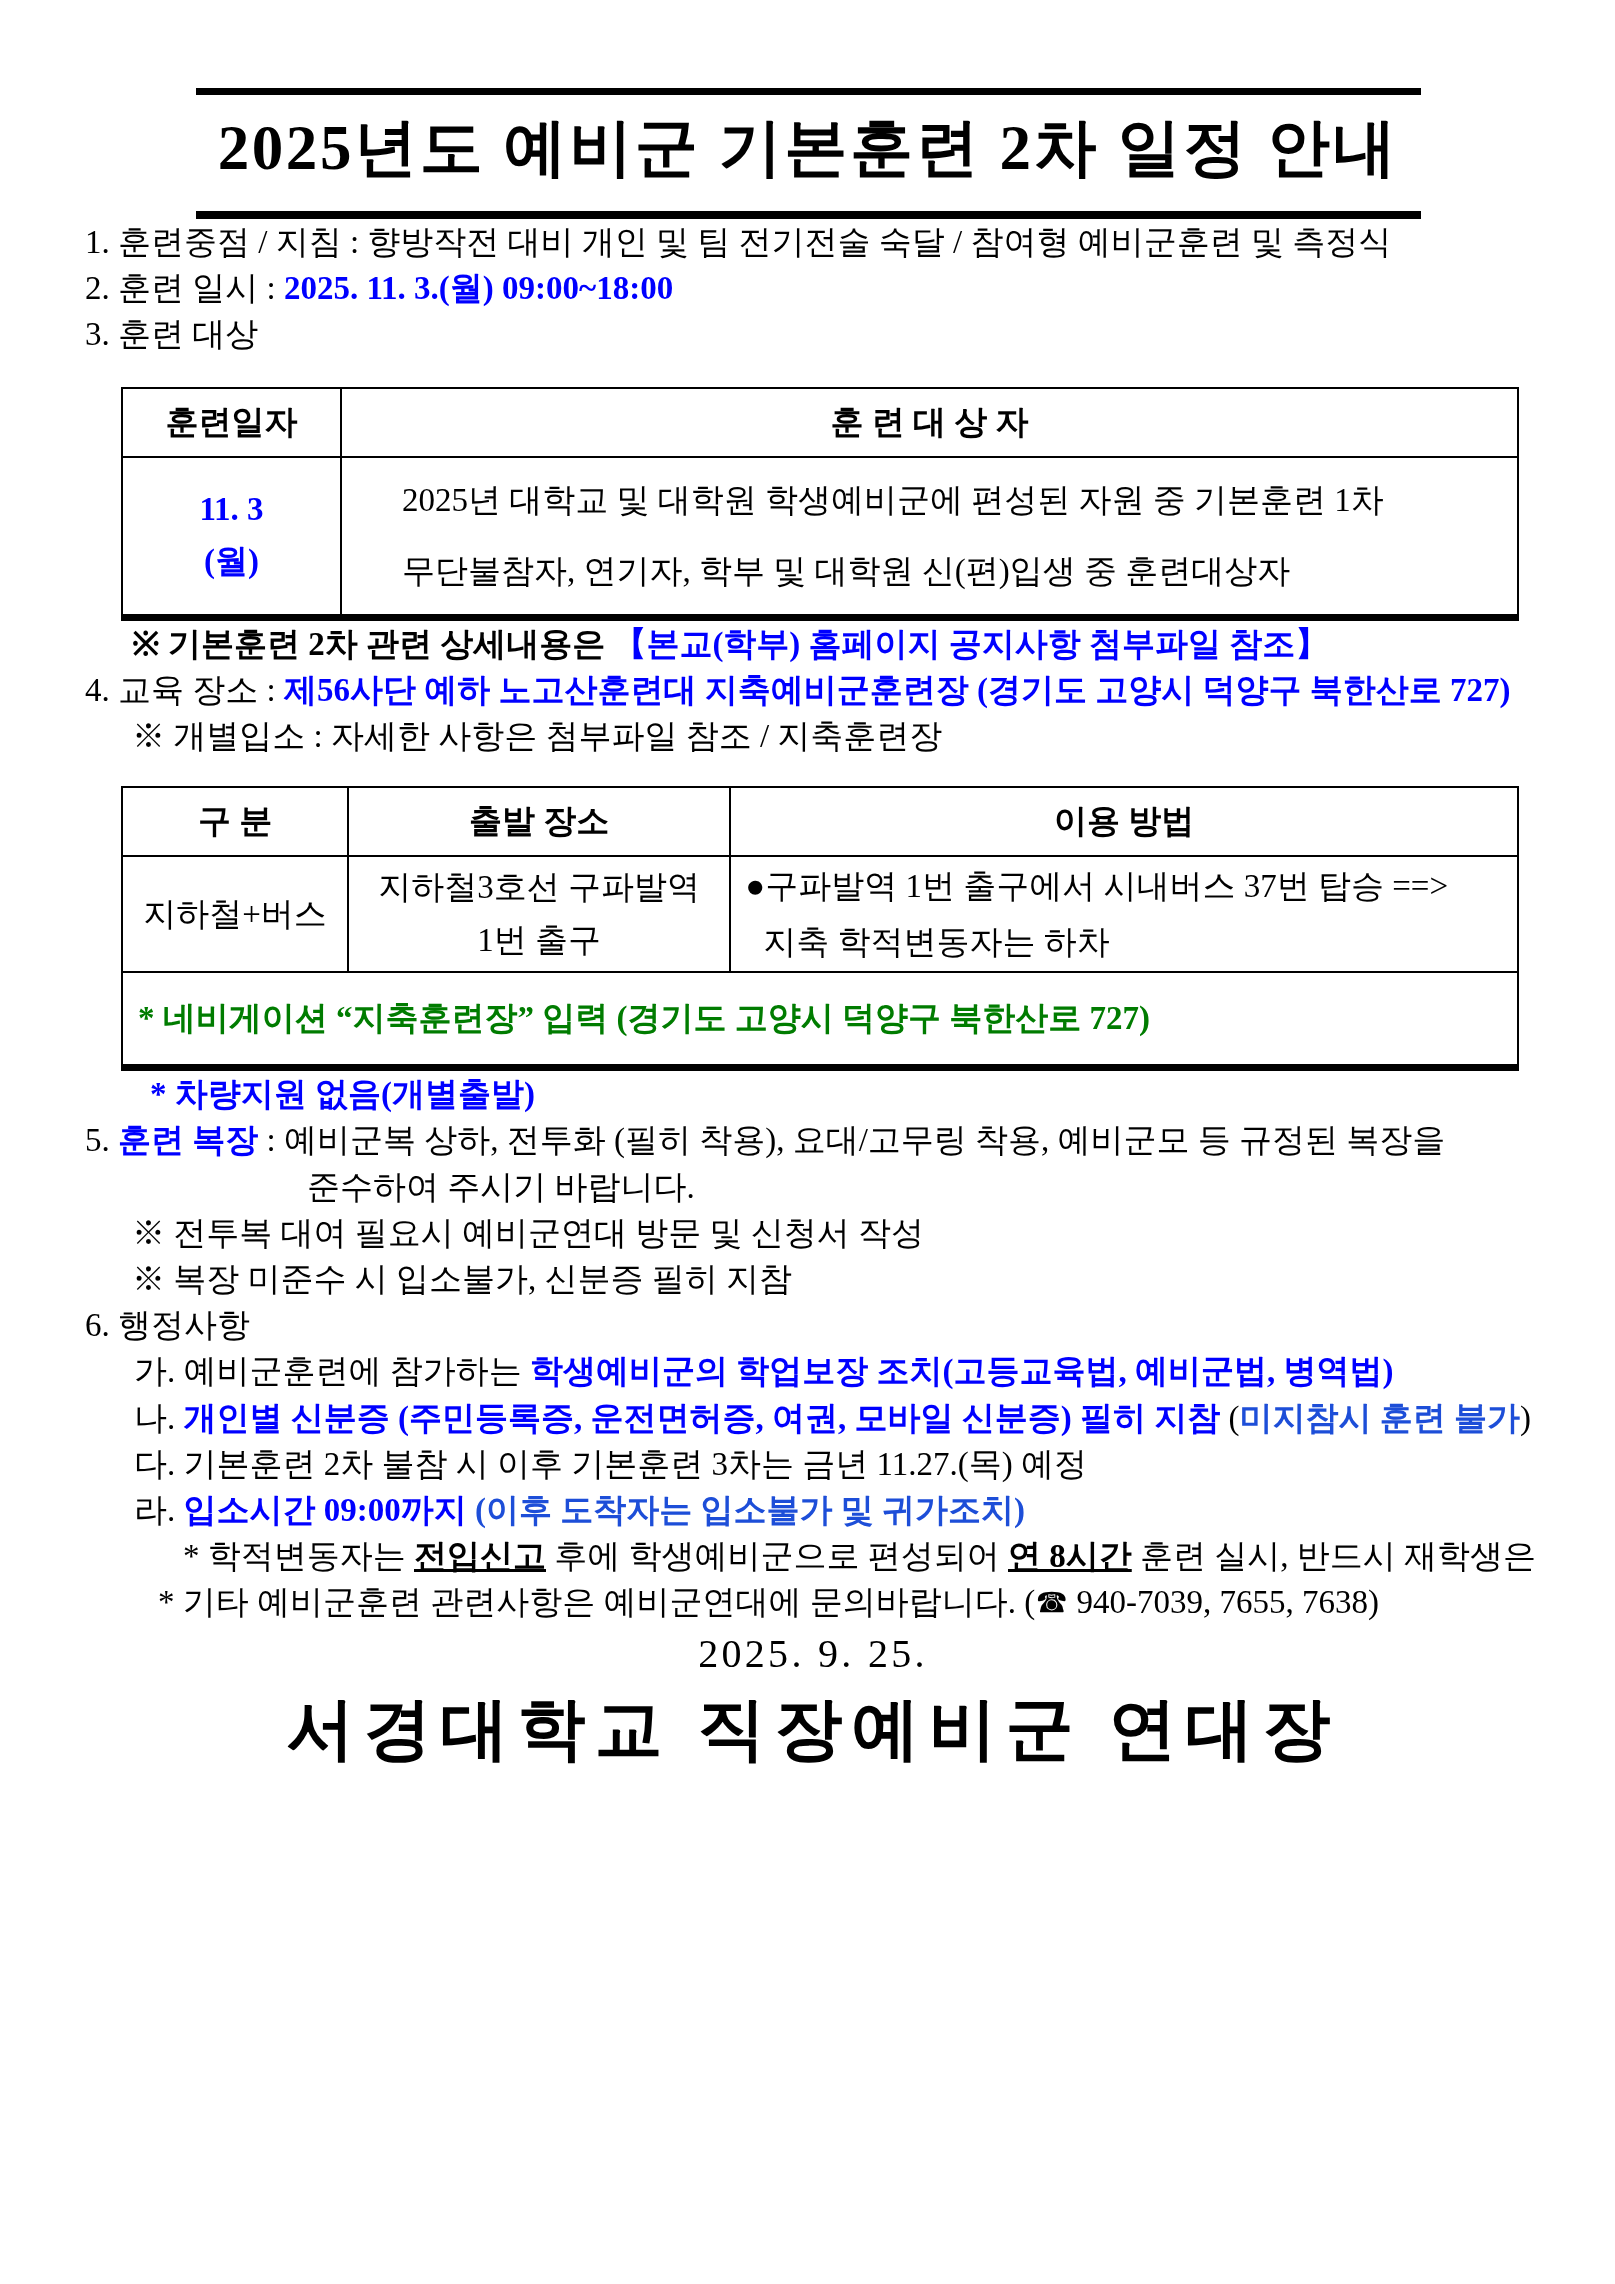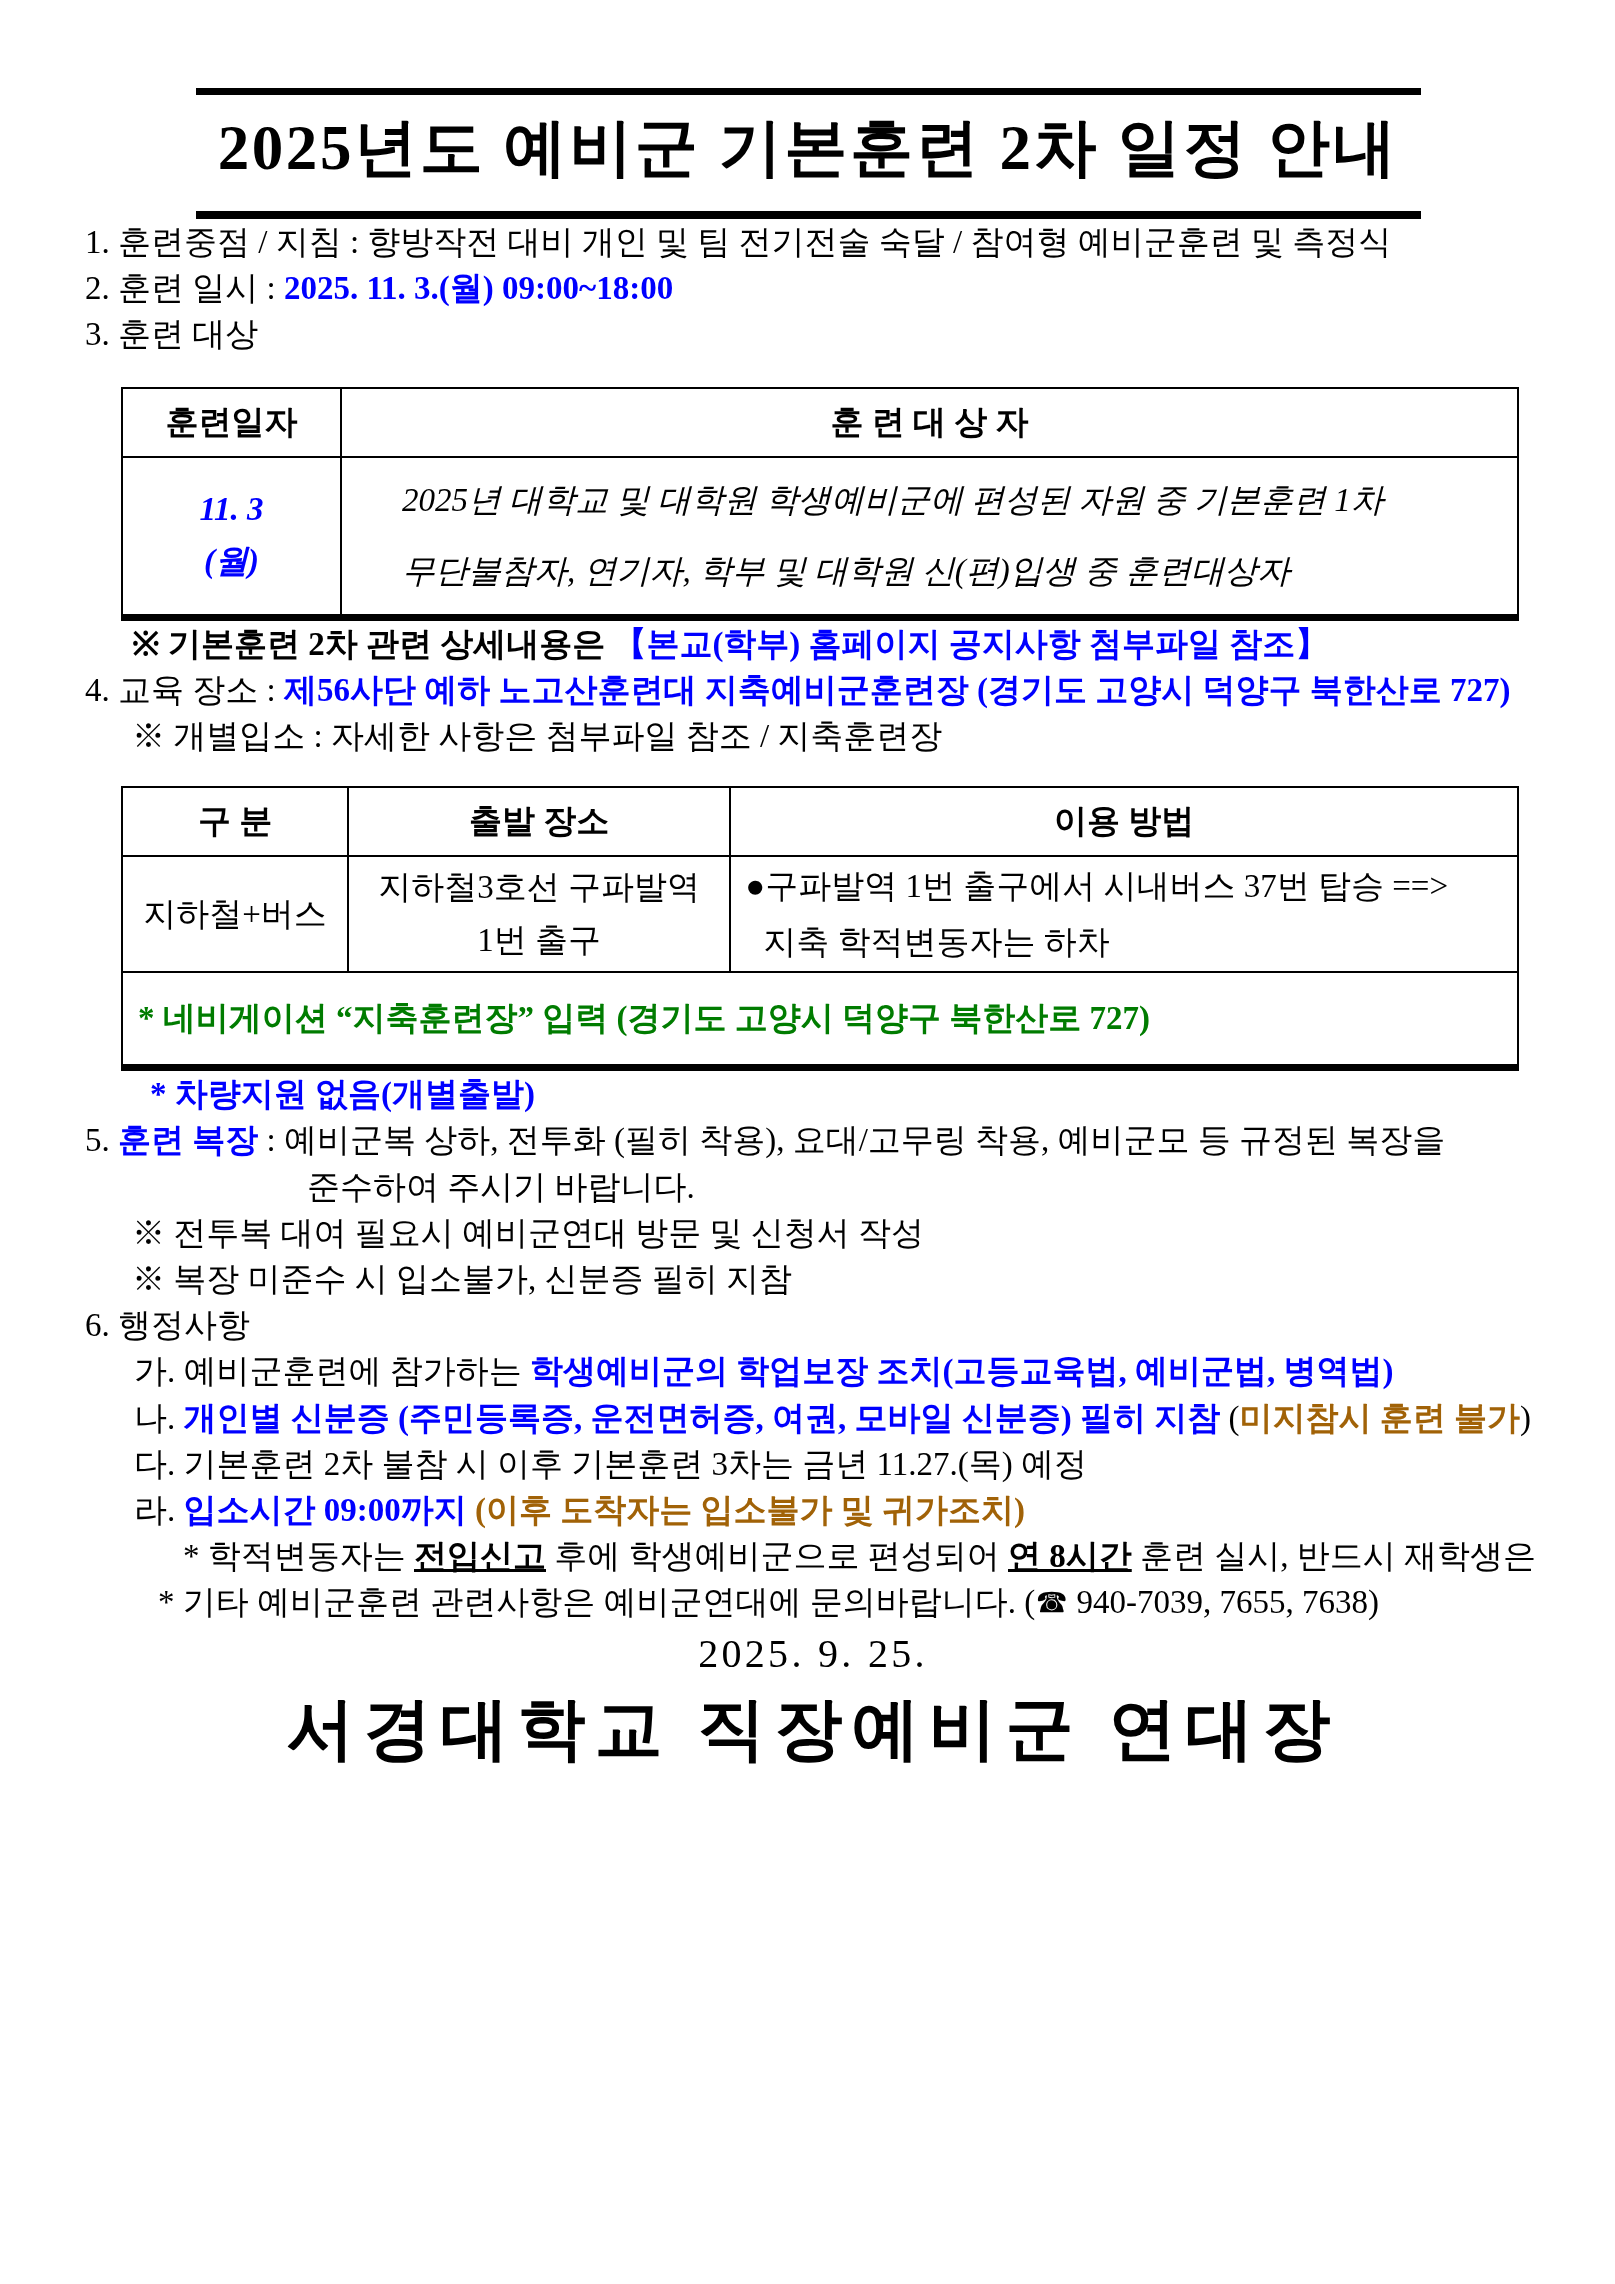--- a/index.html
+++ b/index.html
@@ -50,42 +50,42 @@
 
   .ind-note   { padding-left: 47px; }
   .ind-sub    { padding-left: 49px; }
   .ind-vehicle{ padding-left: 65px; }
   .ind-transfer { padding-left: 98px; }
   .ind-transfer2 { padding-left: 137px; }
   .ind-contact { padding-left: 73px; }
   .ind-cont5  { padding-left: 222px; }
 
   .blue  { color: #0000ff; font-weight: bold; }
-  .red   { color: #a16207; font-weight: bold; font-family: Liberation Serif, serif; }
+  .red   { color: #1d4ed8; font-weight: bold; font-family: Liberation Serif, serif; }
   .green { color: #007c00; font-weight: bold; }
   .b     { font-weight: bold; }
   .u     { font-weight: bold; text-decoration: underline; }
 
   table {
     border-collapse: collapse;
     width: 1398px;
     margin-left: 36px;
     table-layout: fixed;
   }
   .mt-table1 { margin-top: 29px; }
   .mt-table2 { margin-top: 27px; }
   th, td { border: 2px solid #000; }
   tr.last-row td { border-bottom: 7.2px solid #000; }
   th {
     font-weight: bold;
     font-size: 33px;
     text-align: center;
   }
   .t1-head th { height: 65px; }
-  .t1-data td { height: 154px; font-style: italic; }
+  .t1-data td { height: 154px; }
   .t1-col1 { width: 215px; }
   .t1-date {
     text-align: center;
     line-height: 1.55;
   }
   .t1-desc {
     padding-left: 60px;
     line-height: 2.15;
   }
   .t2-head th { height: 65px; }

